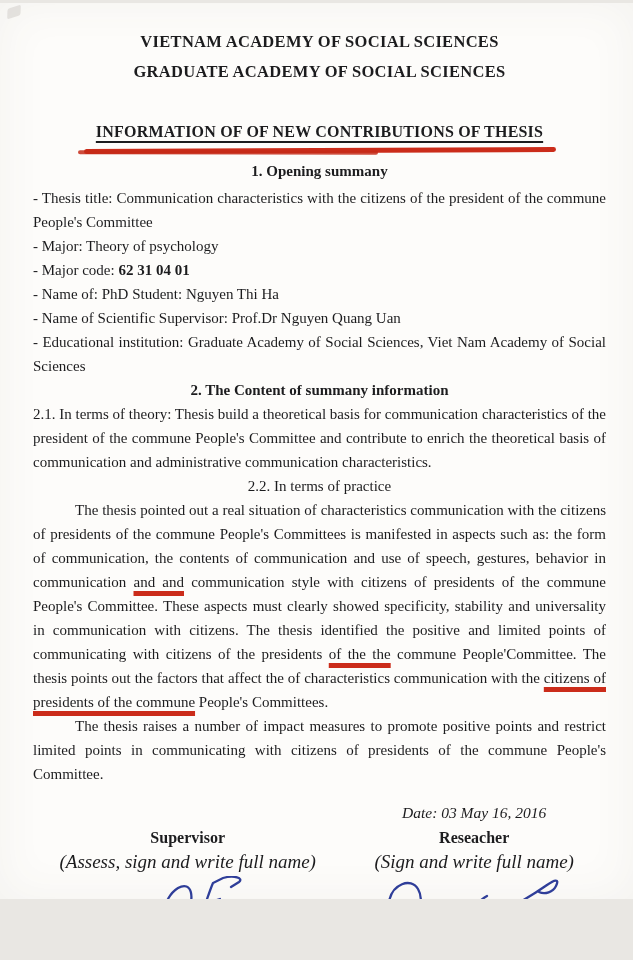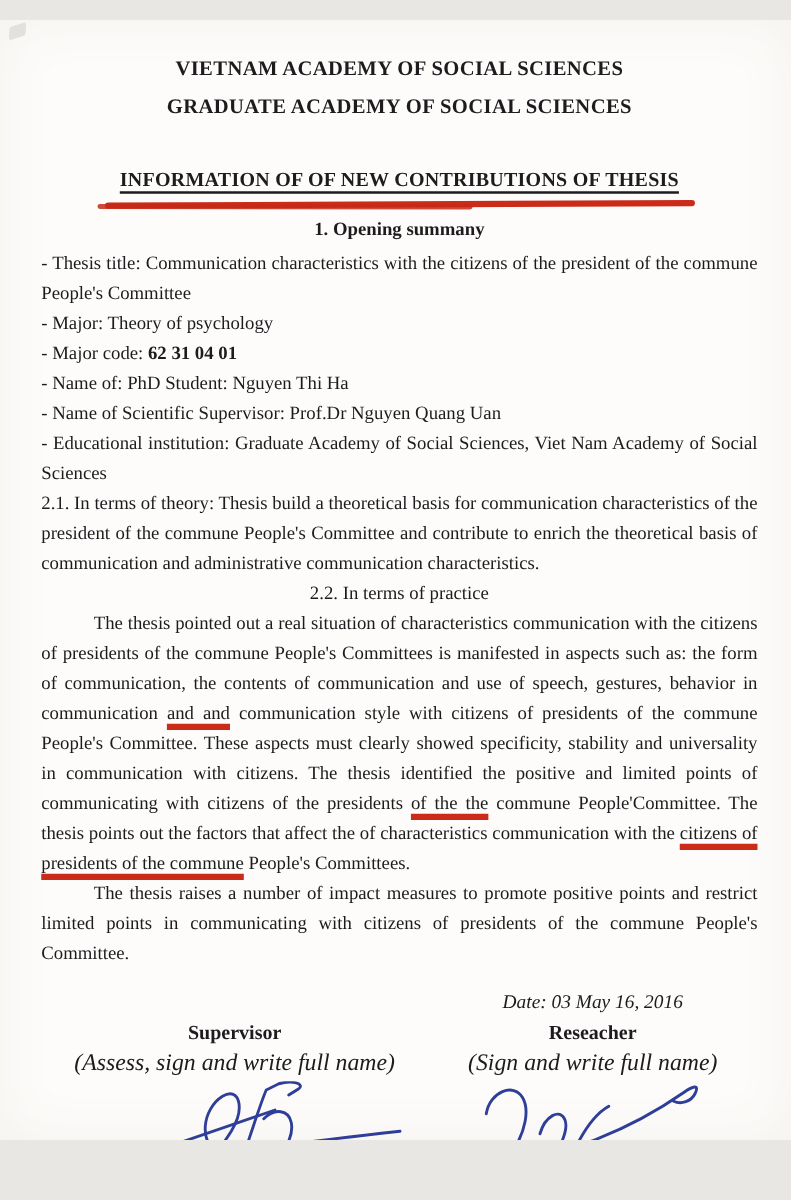--- a/index.html
+++ b/index.html
@@ -1,17 +1,17 @@
 <!DOCTYPE html>
 <html><head>
 <meta charset="utf-8">
 <style>
   html,body { margin:0; padding:0; background:#e9e7e3; }
   .page {
-    position:relative; width:633px; height:896px; margin:16px auto;
+    position:relative; width:633px; height:896px; margin:3px auto;
     background:#fdfcfa; overflow:hidden; box-sizing:border-box;
     padding:24px 27px 0 33px;
     font-family:"Liberation Serif", serif;
     color:#1c1c1e; font-size:15px; line-height:24px;
     box-shadow: inset 0 0 46px rgba(90,80,70,0.06);
   }
   .smudge {
     position:absolute; left:7px; top:4px; width:14px; height:10px;
     background:#c9c6c1; opacity:.45; border-radius:2px;
     transform:rotate(-18deg) skewX(-20deg);
@@ -75,20 +75,21 @@
   </div>
 
   <p class="section-heading gap-above">1. Opening summany</p>
   <p class="gap-above">- Thesis title: Communication characteristics with the citizens of the president of the commune People's Committee</p>
   <p>- Major: Theory of psychology</p>
   <p><span>- Major code: </span><span class="bold">62 31 04 01</span></p>
   <p>- Name of: PhD Student: Nguyen Thi Ha</p>
   <p>- Name of Scientific Supervisor: Prof.Dr Nguyen Quang Uan</p>
   <p>- Educational institution: Graduate Academy of Social Sciences, Viet Nam Academy of Social Sciences</p>
 
+  <p class="section-heading">2. The Content of summany information</p>
   <p>2.1. In terms of theory: Thesis build a theoretical basis for communication characteristics of the president of the commune People's Committee and contribute to enrich the theoretical basis of communication and administrative communication characteristics.</p>
   <p style="text-align:center">2.2. In terms of practice</p>
 
   <p class="indent"><span>The thesis pointed out a real situation of characteristics communication with the citizens of presidents of the commune People's Committees is manifested in aspects such as: the form of communication, the contents of communication and use of speech, gestures, behavior in communication </span><span class="marked">and and</span><span> communication style with citizens of presidents of the commune People's Committee. These aspects must clearly showed specificity, stability and universality in communication with citizens. The thesis identified the positive and limited points of communicating with citizens of the presidents </span><span class="marked">of the the</span><span> commune People'Committee. The thesis points out the factors that affect the of characteristics communication with the </span><span class="marked">citizens of presidents of the commune</span><span> People's Committees.</span></p>
 
   <p class="indent">The thesis raises a number of impact measures to promote positive points and restrict limited points in communicating with citizens of presidents of the commune People's Committee.</p>
 
   <div class="sig-row">
     <div class="sig-col left">
       <div class="sig-spacer"></div>

